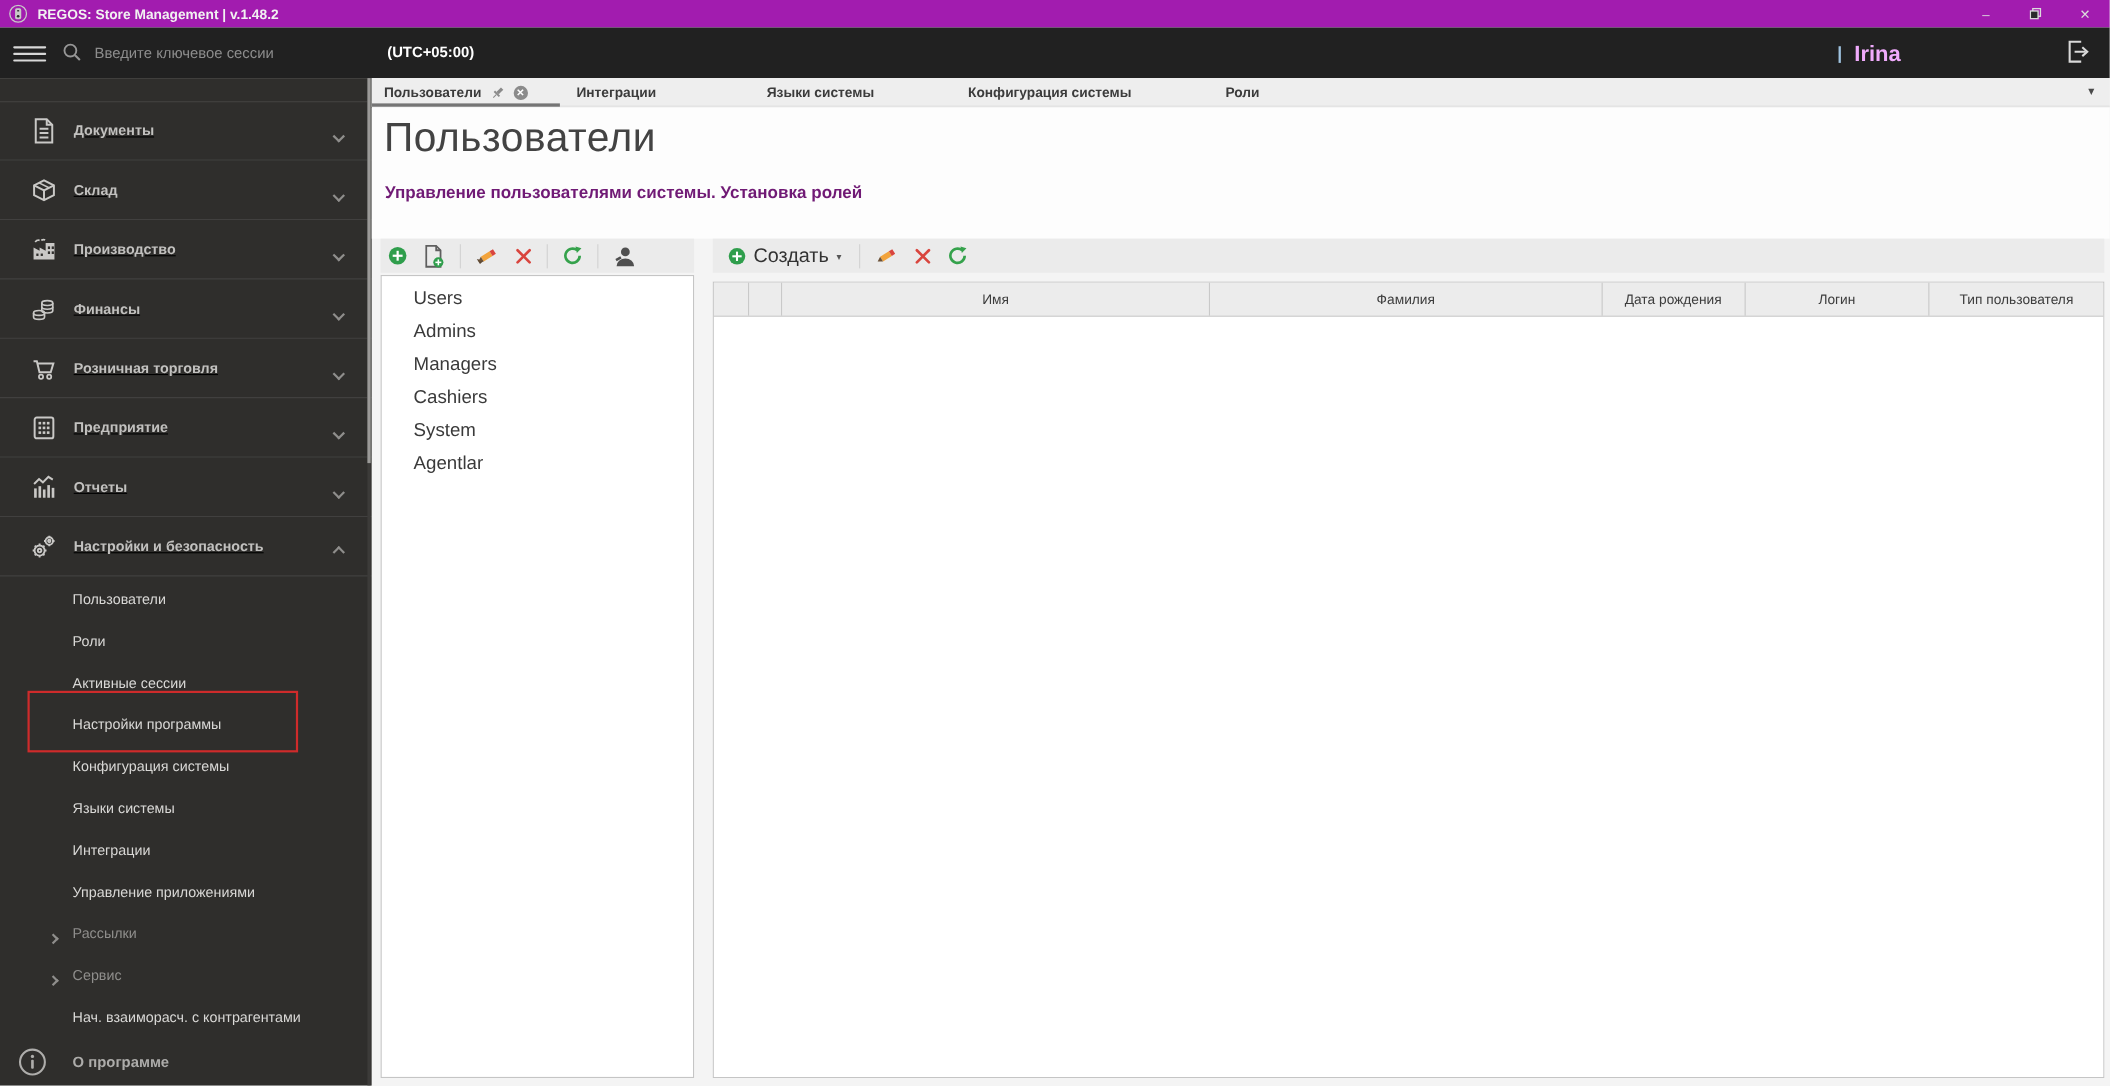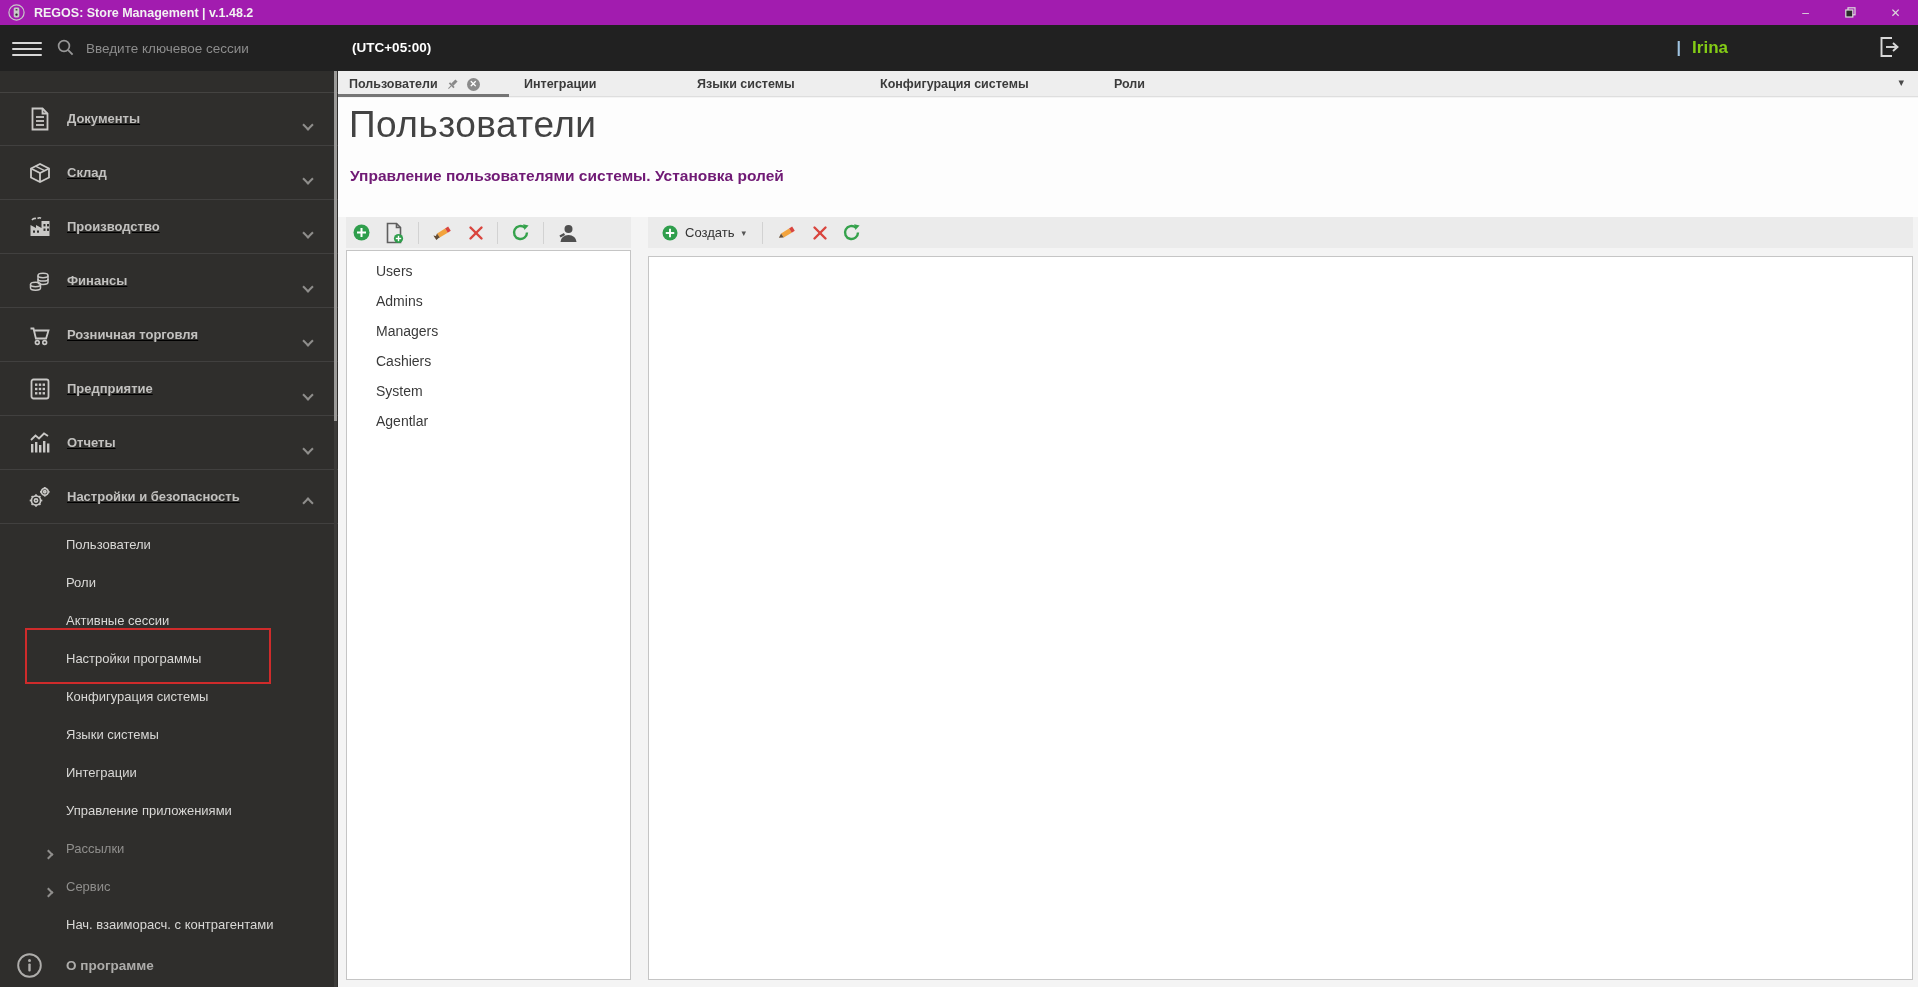--- a/index.html
+++ b/index.html
@@ -19,21 +19,21 @@
   
   .topbar { position:absolute; left:0; top:25px; width:1918px; height:46px; background:#212121; }
   .hamburger { position:absolute; left:12px; top:17px; width:30px; height:14px; display:flex;
                flex-direction:column; justify-content:space-between; }
   .hamburger i { display:block; height:2px; background:#d8d8d8; border-radius:1px; }
   .search-icon { position:absolute; left:56px; top:13px; }
   .search-placeholder { position:absolute; left:86px; top:16px; color:#8d8d8d; font-size:13.5px; }
   .timezone { position:absolute; left:352px; top:15px; color:#ffffff; font-size:13.5px; font-weight:bold; }
   .user-box { position:absolute; right:190px; top:13px; display:flex; align-items:center; gap:11px; }
   .user-divider { color:#9fc3e0; font-size:16px; font-weight:bold; }
-  .user-name { color:#84cc16; font-size:17px; font-weight:bold; }
+  .user-name { color:#f0abfc; font-size:20px; font-weight:bold; }
   .logout-btn { position:absolute; right:16px; top:9px; width:26px; height:26px; }
 
   
   .partial-icon { position:absolute; left:65px; top:62px; width:68px; height:21px; overflow:hidden; }
   .partial-icon .frag { position:absolute; left:0; top:-14px; width:66px; height:33px;
       border:3px solid #cbcac8; border-radius:5px; }
   .partial-icon .frag2 { position:absolute; left:24px; top:2px; width:18px; height:5px; background:#cbcac8; }
 
   
   .sidebar { position:absolute; left:0; top:71px; width:338px; height:916px; background:#2f2e2c; overflow:hidden; }
@@ -76,26 +76,26 @@
   .page-title { position:absolute; left:11px; top:6px; font-size:37px; font-weight:300; color:#434343; letter-spacing:.5px; }
   .page-subtitle { position:absolute; left:12px; top:69px; font-size:15.5px; color:#701a75;font-weight:bold; }
 
   .toolbar { position:absolute; top:146px; height:31px; background:#ebebeb;
              display:flex; align-items:center; }
   .toolbar-left { left:8px; width:285px; }
   .toolbar-right { left:310px; width:1265px; }
   .tb-sep { width:1px; height:22px; background:#d2d2d2; margin:0 6px; }
   .tb-btn { display:flex; align-items:center; justify-content:center; padding:0 7px; height:31px; }
   .create-btn { display:flex; align-items:center; gap:7px; padding:0 10px 0 14px; }
-  .create-label { font-size:13px; color:#333333; }
+  .create-label { font-size:18px; color:#333333; }
   .create-caret { font-size:9px; color:#555555; }
 
   .groups-panel { position:absolute; left:8px; top:179px; width:285px; height:730px;
                   background:#ffffff; border:1px solid #c5c5c5; }
-  .group-item { height:30px; line-height:30px; padding-left:29px; font-size:14px; color:#3a3a3a; }
+  .group-item { height:30px; line-height:30px; padding-left:29px; font-size:17px; color:#3a3a3a; }
   .groups-panel .group-item:first-child { margin-top:5px; }
 
   .table-panel { position:absolute; left:310px; top:185px; width:1265px; height:724px;
                  background:#ffffff; border:1px solid #c5c5c5; }
   .thead { display:flex; height:31px; background:#ececec; border-bottom:1px solid #c3c3c3; }
   .th { display:flex; align-items:center; justify-content:center; font-size:12.5px; color:#3d3d3d;
         border-right:1px solid #c9c9c9; height:100%; }
   .th:last-child { border-right:none; }
   .tbody { width:100%; height:691px; background:#ffffff; }
 
@@ -457,17 +457,26 @@
     <div class="groups-panel">
       <div class="group-item">Users</div>
       <div class="group-item">Admins</div>
       <div class="group-item">Managers</div>
       <div class="group-item">Cashiers</div>
       <div class="group-item">System</div>
       <div class="group-item">Agentlar</div>
     </div>
 
     <div class="table-panel">
+      <div class="thead">
+        <div class="th" style="width:32px;"></div>
+        <div class="th" style="width:30px;"></div>
+        <div class="th" style="width:390px;">Имя</div>
+        <div class="th" style="width:357px;">Фамилия</div>
+        <div class="th" style="width:130px;">Дата рождения</div>
+        <div class="th" style="width:168px;">Логин</div>
+        <div class="th" style="width:158px;">Тип пользователя</div>
+      </div>
       <div class="tbody"></div>
     </div>
 
   </div>
 </div>
 
 </body></html>

